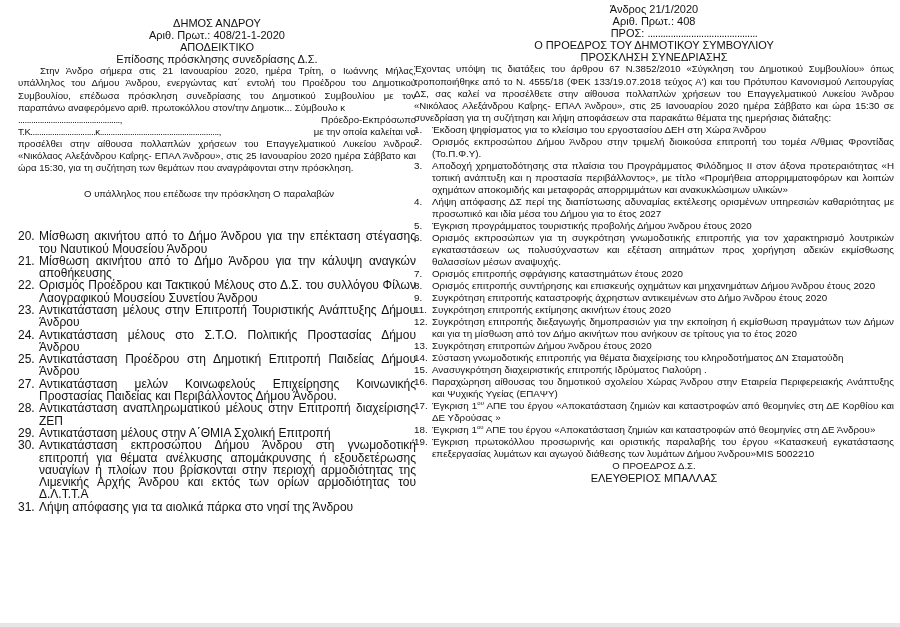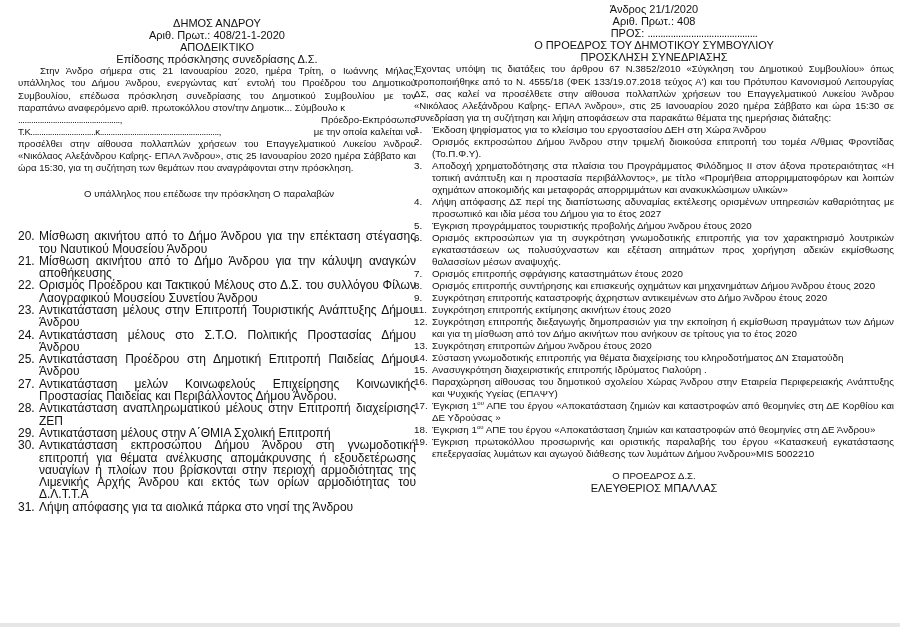--- a/index.html
+++ b/index.html
@@ -20,21 +20,21 @@
   .sig-line { font-size: 9.6px; margin-top: 14px; padding-left: 66px; }
   .sig-line span + span { }
   ol.items { list-style: none; margin: 0; padding: 0; }
   ol.items li { position: relative; font-size: 12px; line-height: 12.3px; text-align: justify; text-align-last: left; }
   .left ol.items li { padding-left: 21px; }
   .right ol.items li { padding-left: 18px; font-size: 9.8px; line-height: 12px; }
   ol.items li .num { position: absolute; left: 0; top: 0; }
   .left ol.items { margin-top: 31px; }
   .right ol.items { margin-top: 0; }
   .dots { letter-spacing: -0.5px; }
-  .signature { font-size: 9.6px; line-height: 12.1px; margin-top: 10px; }
+  .signature { font-size: 9.6px; line-height: 12.1px; }
   sup { font-size: 6px; vertical-align: super; line-height: 0; }
   .tk-row { display: flex; justify-content: space-between; }
   .tk-row2 { display: flex; justify-content: space-between; }
 </style>
 </head>
 <body>
 
 <div class="col left">
   <div style="height:17px"></div>
   <div class="center hdr">ΔΗΜΟΣ ΑΝΔΡΟΥ</div>

